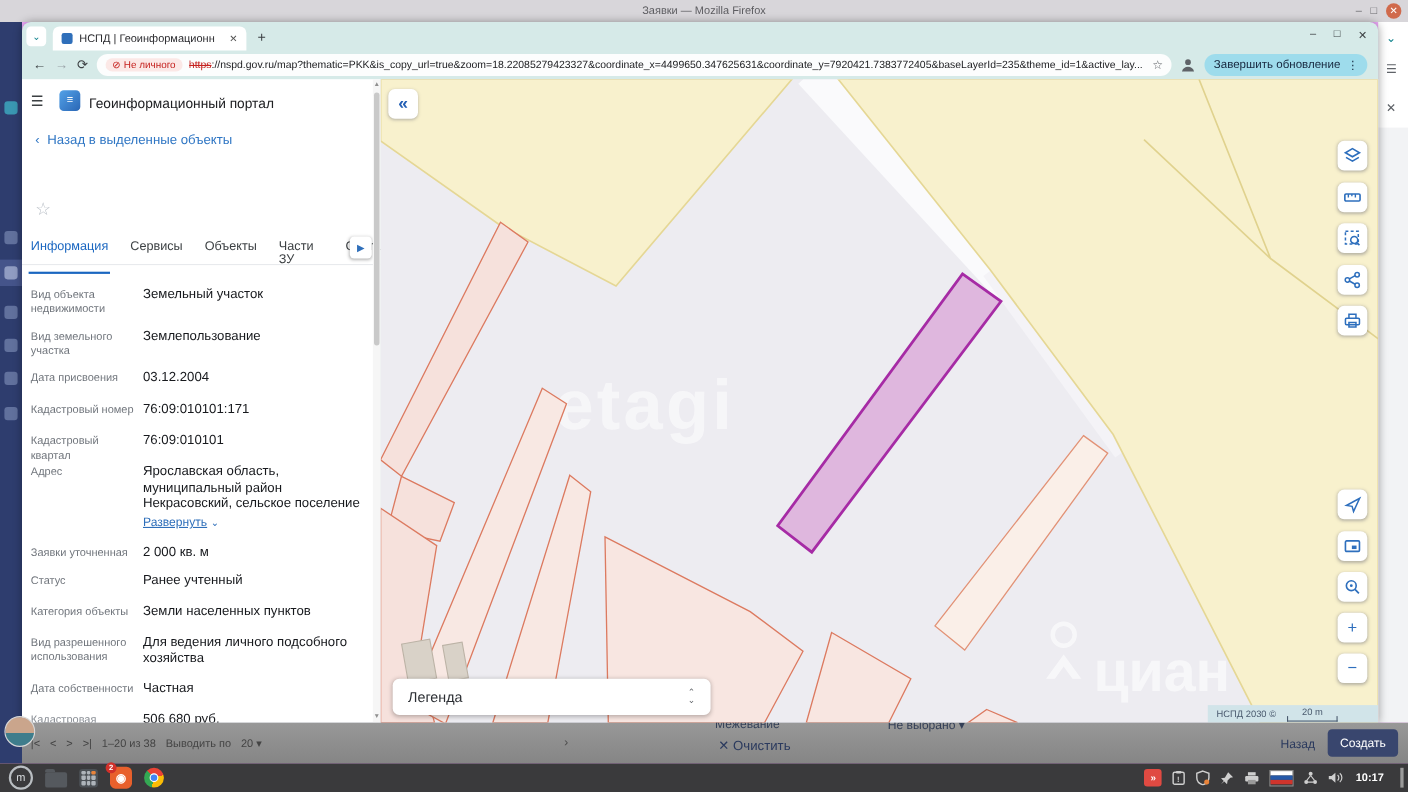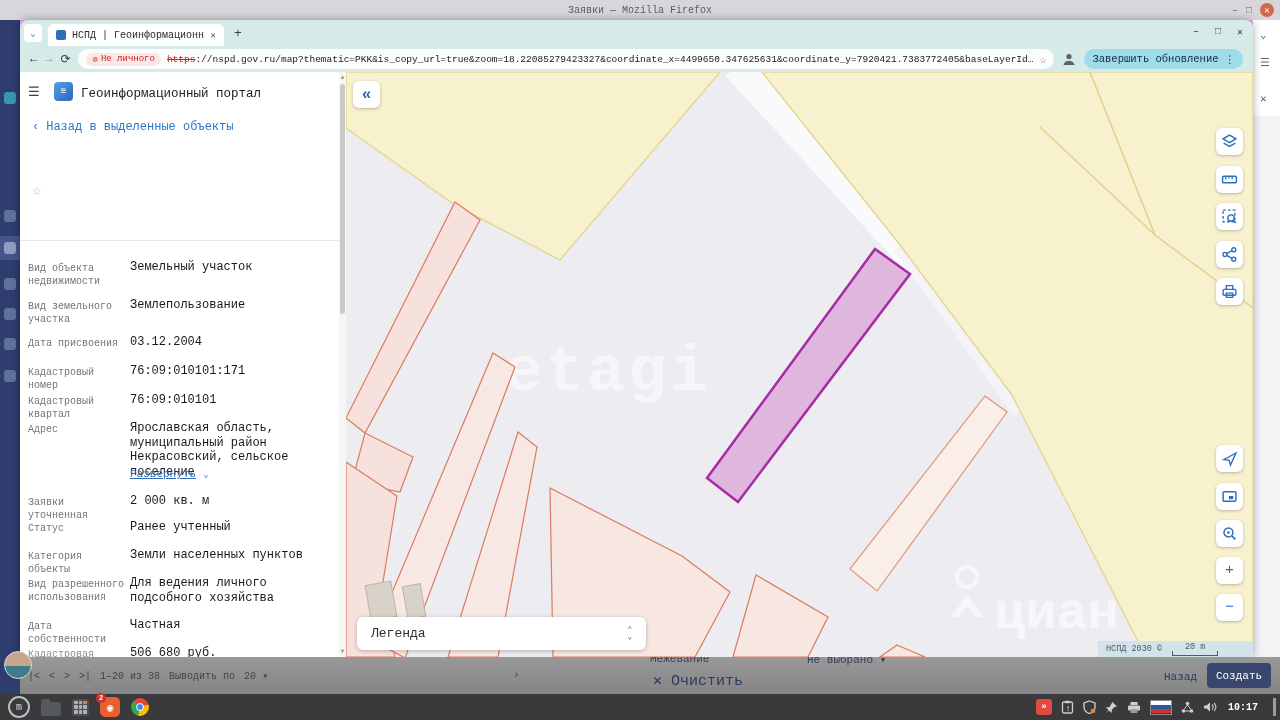--- a/index.html
+++ b/index.html
@@ -1,17 +1,17 @@
 <!DOCTYPE html>
 <html><head>
 <meta charset="utf-8">
 <style>
   html,body{margin:0;padding:0;background:#222;}
   #screen{position:relative;width:1280px;height:720px;overflow:hidden;
-          font-family:Liberation Mono, monospace;background:#f0abfc;}
+          font-family:Liberation Sans, sans-serif;background:#f0abfc;}
   .abs{position:absolute;}
   
   .titlebar{left:0;top:0;width:1280px;height:20px;background:#d8d6da;color:#5c5c60;
             font-size:10px;display:flex;align-items:center;justify-content:center;}
   .title-ctrls{right:6px;top:3px;display:flex;gap:8px;align-items:center;color:#6a6a6e;font-size:10px;}
   .close-circle{width:14px;height:14px;border-radius:50%;background:#d06a4c;color:#fff;
             font-size:9px;display:flex;align-items:center;justify-content:center;}
   .taskbar{left:0;top:694px;width:1280px;height:26px;background:#3a3a3c;display:flex;align-items:center;}
   .tb-left{display:flex;align-items:center;gap:11px;margin-left:8px;}
   .tb-right{position:absolute;right:4px;display:flex;align-items:center;gap:9px;color:#cfcfcf;}
@@ -201,20 +201,30 @@
       <div class="sb-logo">
         <span>≡</span>
       </div>
       <div class="sb-apptitle">Геоинформационный портал</div>
       <div class="sb-back">
         <span>‹</span>
         <span>Назад в выделенные объекты</span>
       </div>
       <span class="sb-star">☆</span>
 
+      <div class="sb-tabs">
+        <span class="sb-tab-active">Информация</span>
+        <span>Сервисы</span>
+        <span>Объекты</span>
+        <span>Части ЗУ</span>
+        <span>Соста</span>
+        <span class="sb-tab-more">
+          <span>▶</span>
+        </span>
+      </div>
       <div class="sb-div"></div>
 
       <div class="frow" style="top:190px;">
         <span class="flabel">Вид объекта недвижимости</span>
         <span class="fvalue">Земельный участок</span>
       </div>
       <div class="frow" style="top:228px;">
         <span class="flabel">Вид земельного участка</span>
         <span class="fvalue">Землепользование</span>
       </div>
@@ -390,21 +400,21 @@
       <span>|&lt;</span>
       <span>&lt;</span>
       <span>&gt;</span>
       <span>&gt;|</span>
       <span>1–20 из 38</span>
       <span>Выводить по</span>
       <span><span>20</span> <span>▾</span></span>
     </div>
     <span class="abs" style="left:493px;top:12px;font-size:11px;color:#4a4a4a;">›</span>
 
-    <span class="abs" style="left:633px;top:14px;font-size:15px;color:#2b3a5e;"><span>✕</span> <span>Очистить</span></span>
+    <span class="abs" style="left:633px;top:14px;font-size:12px;color:#2b3a5e;"><span>✕</span> <span>Очистить</span></span>
     <span class="abs" style="left:1144px;top:14px;font-size:11px;color:#2b3a5e;">Назад</span>
     <div class="ob-btn-dark">
       <span>Создать</span>
     </div>
   </div>
 
   <div class="abs taskbar">
     <div class="tb-left">
       <div class="mint">m</div>
       <div class="folder"></div>

